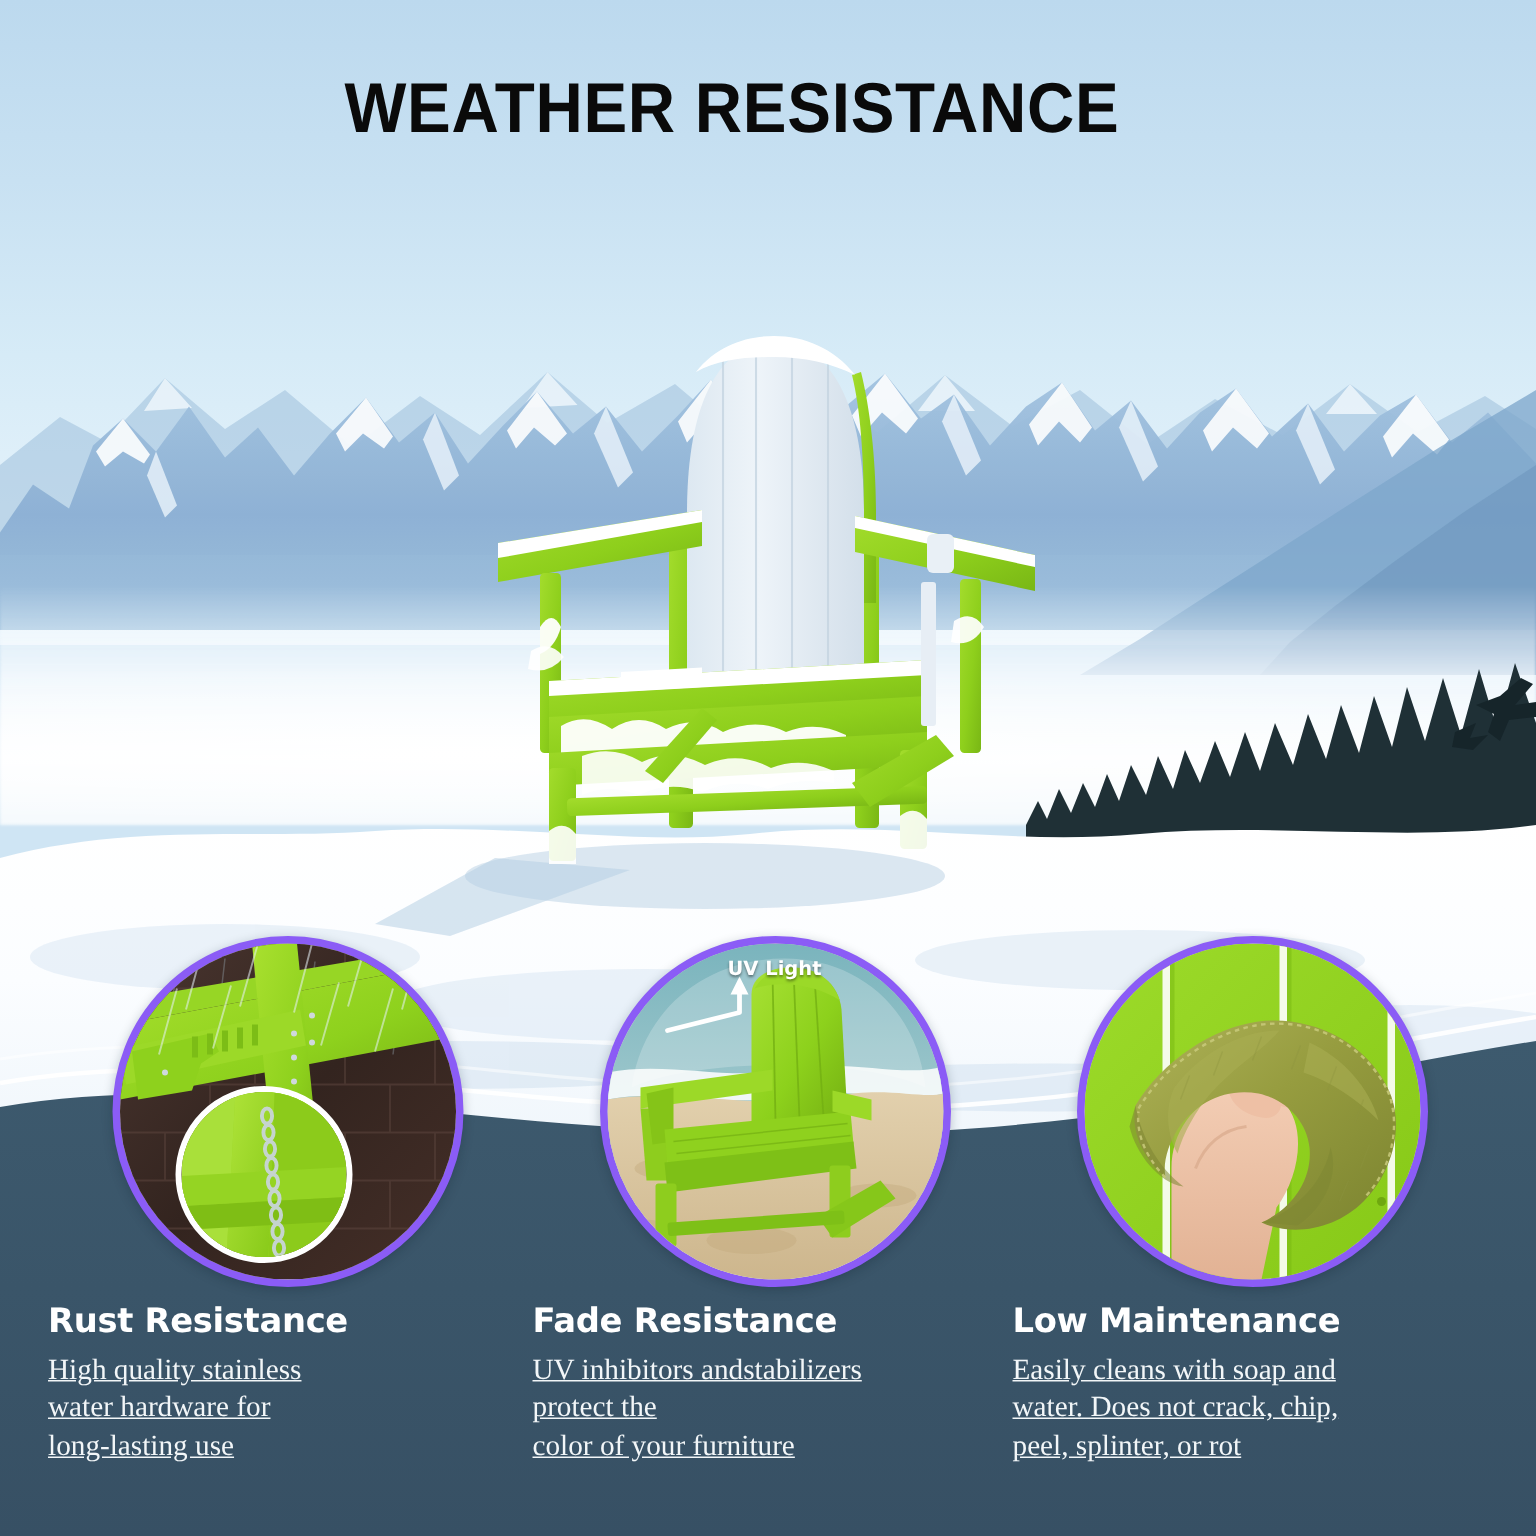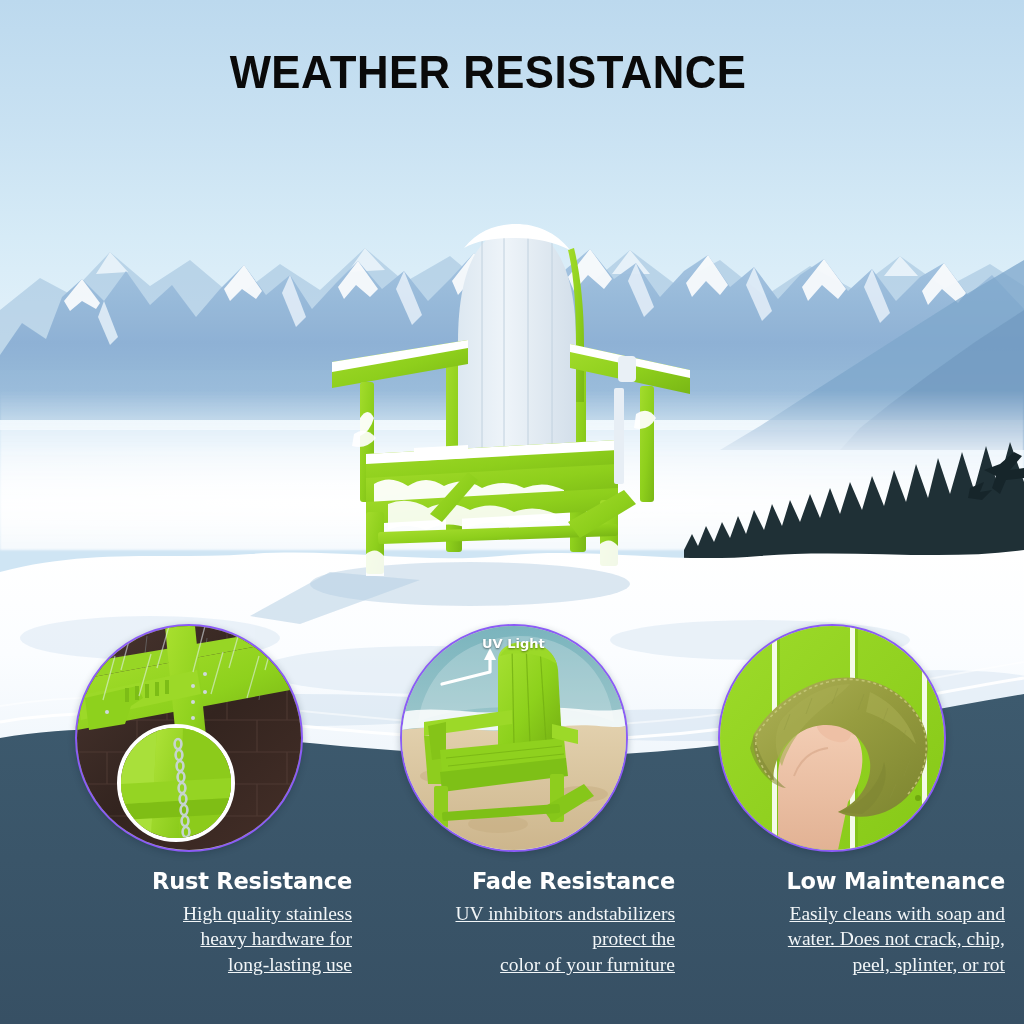--- a/index.html
+++ b/index.html
@@ -62,35 +62,35 @@
   .subtitle{
     font-family:"Liberation Serif", serif;
     font-size:23.5px;color:#14202a;line-height:1.38;
     margin:20px 0 0 0;
   }
 
   
   .feature{position:absolute;z-index:30;}
   .circ{
     position:absolute;border-radius:50%;overflow:hidden;
-    border:2px solid #8b5cf6;
+    border:5px solid #8b5cf6;
     box-shadow:0 2px 7px rgba(10,30,45,.25);
     background:#ccc;
   }
   .circInner{position:absolute;inset:0;overflow:hidden;}
   .circInner svg{display:block;width:100%;height:100%;}
 
   
   .inset{
     position:absolute;border-radius:50%;overflow:hidden;
     border:4px solid #ffffff;z-index:5;
   }
 
   
-  .cap{position:absolute;text-align:right;z-index:35;}
+  .cap{position:absolute;text-align:left;z-index:35;}
   .capTitle{
     font-family:"DejaVu Sans", sans-serif;
     font-weight:bold;font-size:22.5px;color:#ffffff;
     letter-spacing:-.2px;margin:0;
   }
   .capBody{
     font-family:"Liberation Serif", serif;
     font-size:19.5px;color:#f2f6f8;line-height:1.3;
     margin:7px 0 0 0;
     text-decoration:underline;
@@ -530,21 +530,21 @@
           </g>
         </svg>
       </div>
     </div>
   </div>
 
   <div class="cap" style="left:32px;top:868px;width:320px;">
     <p class="capTitle">Rust Resistance</p>
     <p class="capBody">
       <span>High quality stainless</span><br>
-      <span>heavy hardware for</span><br>
+      <span>water hardware for</span><br>
       <span>long-lasting use</span>
     </p>
   </div>
 
   <div class="cap" style="left:675px;top:868px;width:330px;">
     <p class="capTitle">Low Maintenance</p>
     <p class="capBody">
       <span>Easily cleans with soap and</span><br>
       <span>water. Does not crack, chip,</span><br>
       <span>peel, splinter, or rot</span>

